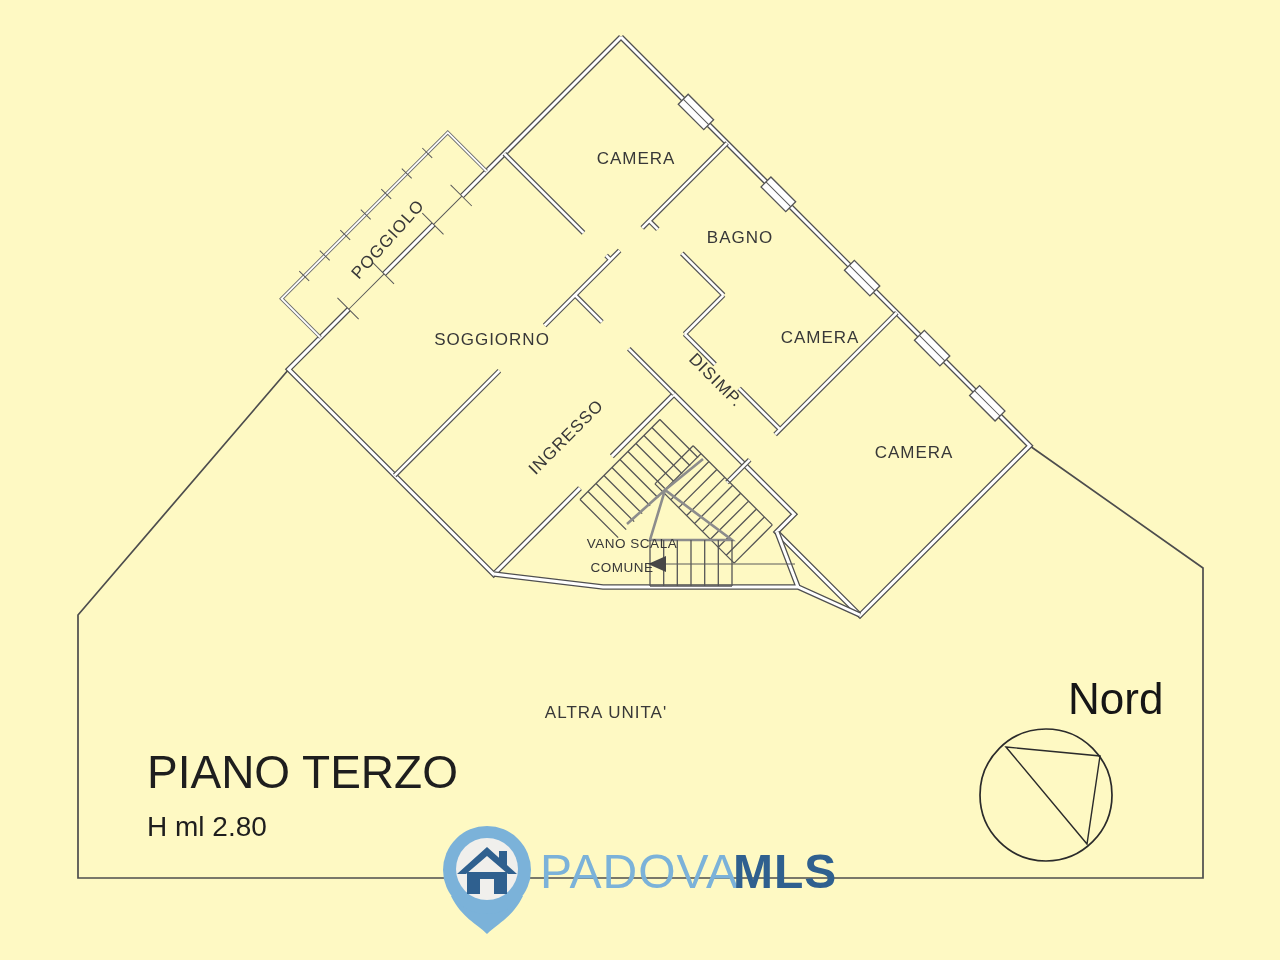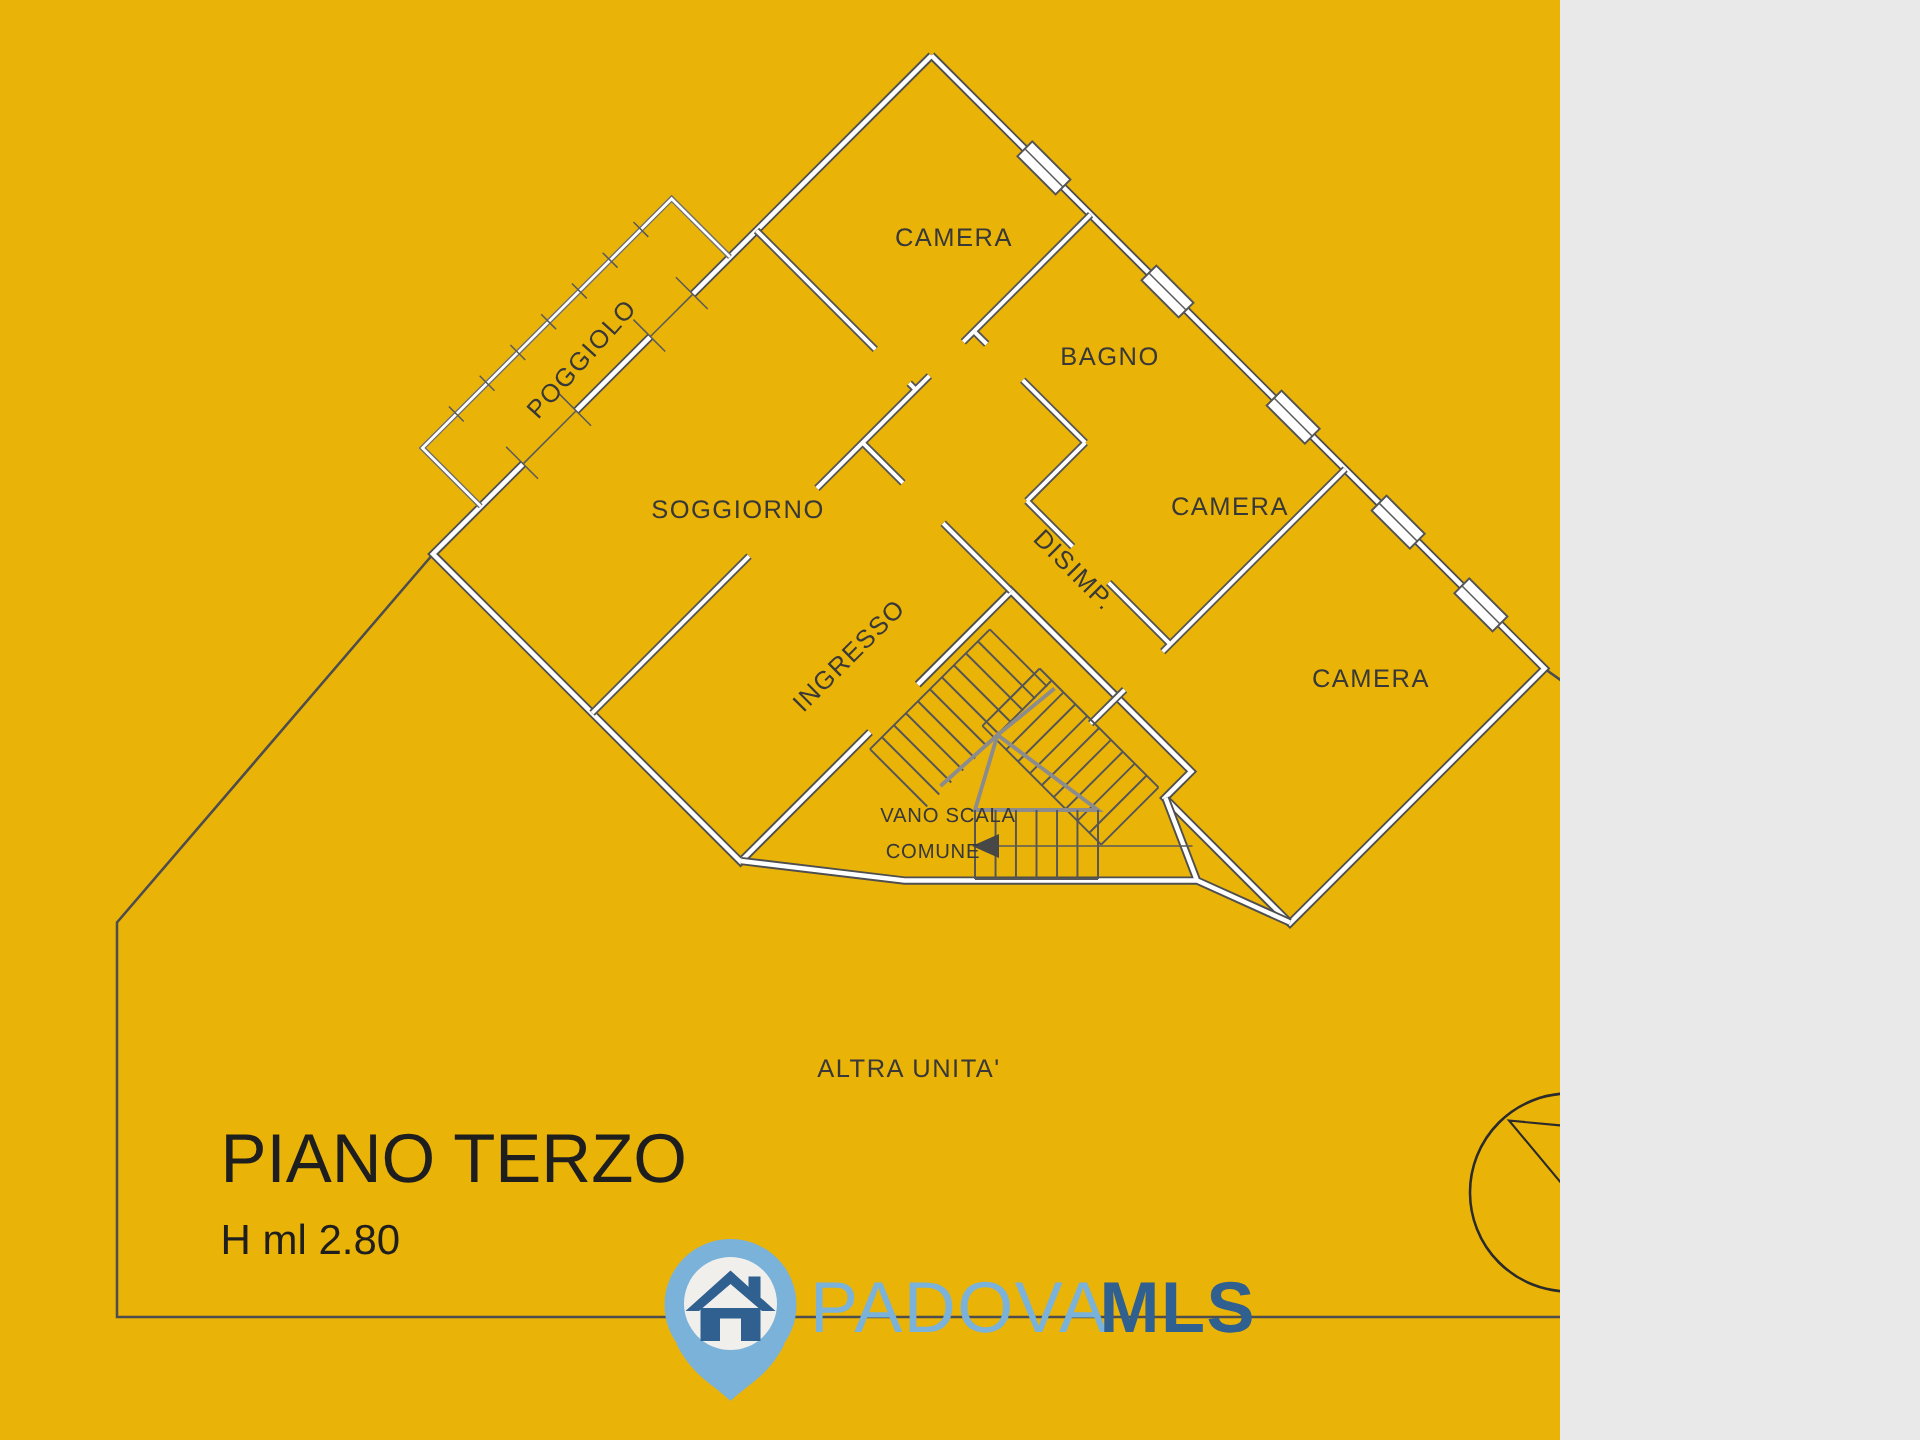--- a/index.html
+++ b/index.html
@@ -1,19 +1,19 @@
 <!DOCTYPE html>
 <html><head>
 <meta charset="utf-8">
 <style>
   html,body{margin:0;padding:0;background:#e9e9e9;}
   .canvas{
     position:relative;
-    width:1040px;height:960px;
-    background:#eab308;
+    width:1280px;height:960px;
+    background:#fef9c3;
     overflow:hidden;
     font-family:"Liberation Sans", sans-serif;
   }
   svg{display:block;}
   
   .wall-dark{stroke:#4f4f4f;stroke-width:5.5;fill:none;stroke-linejoin:miter;stroke-linecap:butt;}
   .wall-core{stroke:#ffffff;stroke-width:3;fill:none;stroke-linejoin:miter;stroke-linecap:butt;}
   .iwall-dark{stroke:#555555;stroke-width:5;fill:none;stroke-linecap:butt;}
   .iwall-core{stroke:#ffffff;stroke-width:2.6;fill:none;stroke-linecap:butt;}
   .rail-dark{stroke:#6f6f6f;stroke-width:3.6;fill:none;}

